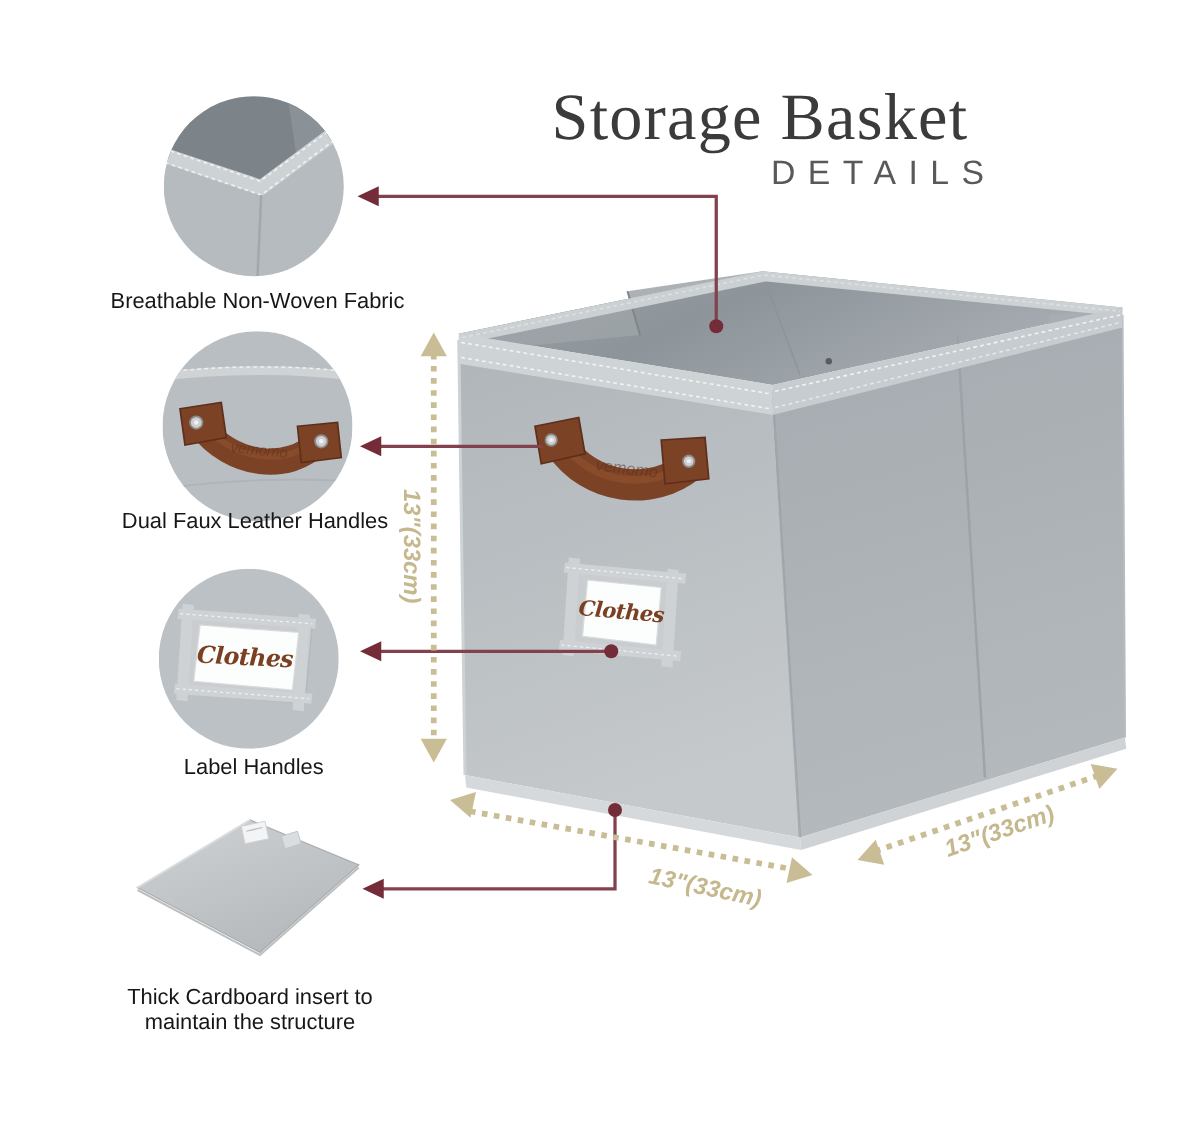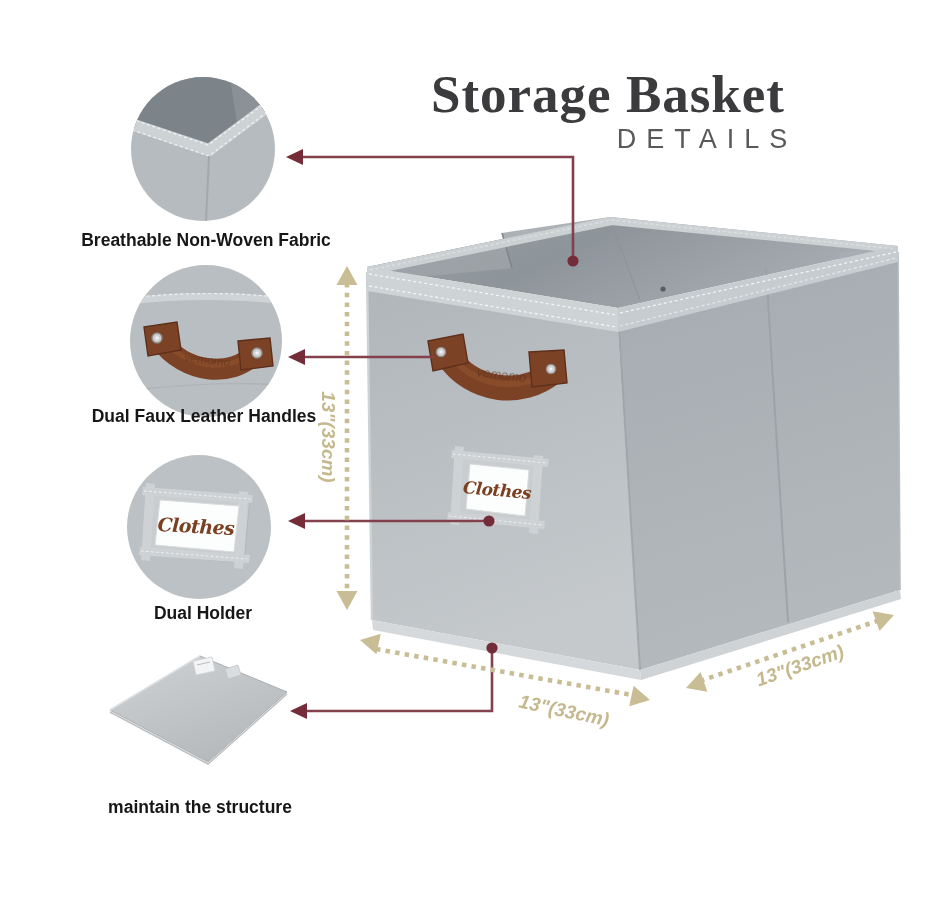--- a/index.html
+++ b/index.html
@@ -1,23 +1,23 @@
 <!DOCTYPE html>
 <html><head>
 <meta charset="utf-8">
 <style>
   html,body{margin:0;padding:0;background:#fff;}
   .stage{position:relative;width:950px;height:903px;background:#ffffff;overflow:hidden;
          font-family:"Liberation Sans",sans-serif;}
   .stage svg{position:absolute;left:0;top:0;}
   .abs{position:absolute;white-space:nowrap;}
   .ctr{transform:translate(-50%,-50%);}
-  .title{font-family:"Liberation Serif",serif;font-weight:700;font-size:53px;color:#3b3b3d;letter-spacing:1px;}
+  .title{font-family:"Liberation Serif",serif;font-weight:400;font-size:53px;color:#3b3b3d;letter-spacing:1px;}
   .subtitle{font-size:27px;color:#59595b;letter-spacing:10px;font-weight:400;}
-  .feature{font-size:17.5px;font-weight:bold;color:#171717;text-align:center;line-height:20px;}
+  .feature{font-size:17.5px;font-weight:normal;color:#171717;text-align:center;line-height:20px;}
   .dim{font-size:19px;font-weight:bold;font-style:italic;color:#c5b88d;}
   .script{font-family:"DejaVu Serif",serif;font-style:italic;font-weight:bold;color:#7b4022;letter-spacing:-0.5px;}
 </style>
 </head>
 <body>
 
 <div class="stage">
 
 <svg width="950" height="903" viewBox="0 0 950 903">
   <defs>
@@ -182,22 +182,23 @@
     <polygon points="0,0 -19,-10.5 -19,10.5" transform="translate(686,688) rotate(161)"></polygon>
     <polygon points="0,0 -19,-10.5 -19,10.5" transform="translate(894,615) rotate(-19)"></polygon>
   </g>
 </svg>
 
 <div class="abs ctr title" style="left:608px;top:94px;">Storage Basket</div>
 <div class="abs ctr subtitle" style="left:702px;top:139px;padding-left:10px;">DETAILS</div>
 
 <div class="abs ctr feature" style="left:206px;top:240px;">Breathable Non-Woven Fabric</div>
 <div class="abs ctr feature" style="left:204px;top:416px;">Dual Faux Leather Handles</div>
-<div class="abs ctr feature" style="left:203px;top:613px;">Dual Holder</div>
+<div class="abs ctr feature" style="left:203px;top:613px;">Label Handles</div>
 <div class="abs ctr feature" style="left:200px;top:807px;">
+  <div>Thick Cardboard insert to</div>
   <div>maintain the structure</div>
 </div>
 
 <div class="abs dim" style="left:328px;top:437px;transform:translate(-50%,-50%) rotate(90deg);">13"(33cm)</div>
 <div class="abs dim" style="left:564px;top:711px;transform:translate(-50%,-50%) rotate(12deg);">13"(33cm)</div>
 <div class="abs dim" style="left:800px;top:666px;transform:translate(-50%,-50%) rotate(-19deg);">13"(33cm)</div>
 
 <div class="abs script" style="left:497px;top:490px;font-size:17px;transform:translate(-50%,-50%) rotate(5deg);">Clothes</div>
 <div class="abs script" style="left:196px;top:526px;font-size:19px;transform:translate(-50%,-50%) rotate(3deg);">Clothes</div>
 

